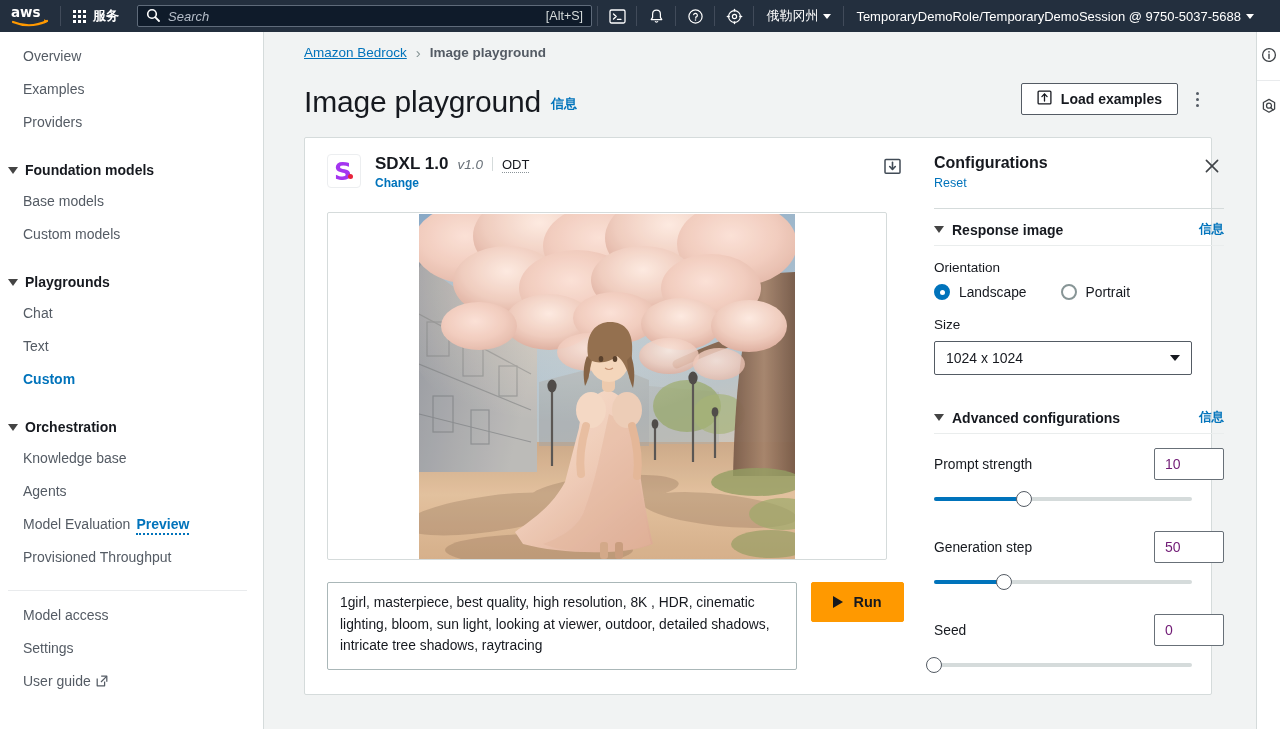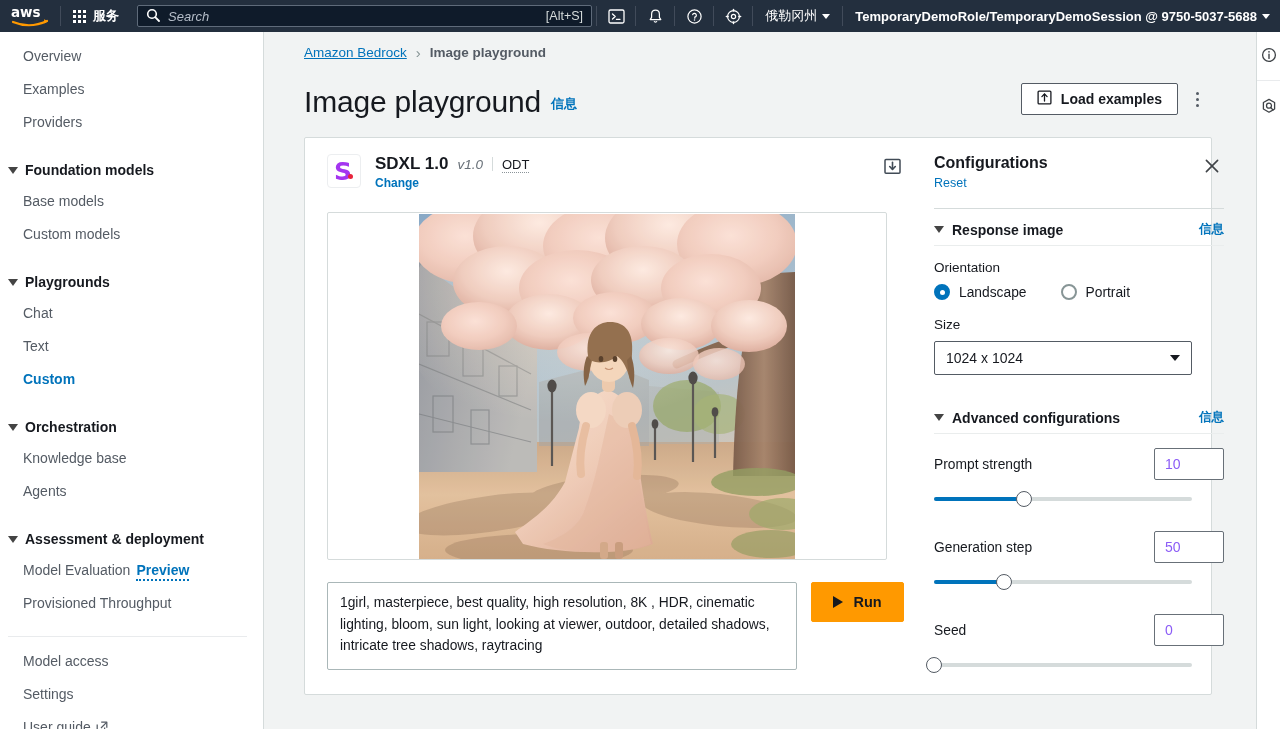--- a/index.html
+++ b/index.html
@@ -56,21 +56,21 @@
   .nav-right { margin-left: auto; display: flex; align-items: center; height: 32px; }
   .nav-icon-btn {
     width: 38px; height: 32px; display: flex; align-items: center; justify-content: center;
     cursor: pointer;
   }
   .nav-text-btn {
     display: flex; align-items: center; gap: 5px;
     padding: 0 12px; height: 32px; cursor: pointer; font-size: 13px; color: #fff;
   }
   .caret-d { width:0;height:0;border-left:4px solid transparent;border-right:4px solid transparent;border-top:5px solid #fff; }
-  .acct { padding-right: 10px; font-weight: bold; }
+  .acct { padding-right: 26px; }
 
   
   .body-row { display: flex; height: 697px; width: 1280px; }
 
   
   .sidebar {
     width: 264px; height: 697px;
     background: #fff;
     border-right: 1px solid #d5dbdb;
     padding-top: 8px;
@@ -228,21 +228,21 @@
     font-size: 14px; color:#16191f; cursor:pointer;
   }
   .select-caret { margin-left:auto; width:0;height:0;border-left:5px solid transparent;border-right:5px solid transparent;border-top:6px solid #16191f; }
 
   .slider-group { margin-bottom: 24px; }
   .slider-top { display:flex; align-items:center; }
   .slider-name { font-size: 13.8px; color:#16191f; }
   .num-box {
     margin-left:auto; width:70px; height:32px;
     border:1px solid #687078; border-radius:2px; background:#fff;
-    padding: 0 10px; font-size:14px; color:#8b5cf6;
+    padding: 0 10px; font-size:14px; color:#701a75;
     outline:none; font-family:"Liberation Sans", sans-serif;
   }
   .track-wrap { margin-top: 11px; height: 16px; position: relative; width: 258px; }
   .track { position:absolute; top:6px; left:0; right:0; height:4px; background:#d5dbdb; border-radius:2px; }
   .track-fill { position:absolute; top:6px; left:0; height:4px; background:#0073bb; border-radius:2px; }
   .thumb {
     position:absolute; top:0; width:16px;height:16px;border-radius:50%;
     background:#fff; border:1.6px solid #545b64; cursor:pointer;
     transform: translateX(-8px);
   }
@@ -371,24 +371,20 @@
     <a class="nav-link">Text</a>
     <a class="nav-link active">Custom</a>
 
     <div class="nav-group">
       <span class="tri"></span>
       <span>Orchestration</span>
     </div>
     <a class="nav-link">Knowledge base</a>
     <a class="nav-link">Agents</a>
 
-    <div class="nav-group">
-      <span class="tri"></span>
-      <span>Assessment &amp; deployment</span>
-    </div>
     <a class="nav-link"><span>Model Evaluation</span><span class="preview-badge">Preview</span></a>
     <a class="nav-link">Provisioned Throughput</a>
 
     <div class="sb-divider"></div>
 
     <a class="nav-link">Model access</a>
     <a class="nav-link">Settings</a>
     <a class="nav-link"><span>User guide</span><span class="ext-icon">
          <svg width="12" height="12" viewBox="0 0 12 12">
            <path d="M1.2 3.4 V10.8 H8.6 V6.6" stroke="#545b64" stroke-width="1.25" fill="none" stroke-linejoin="round"></path>

